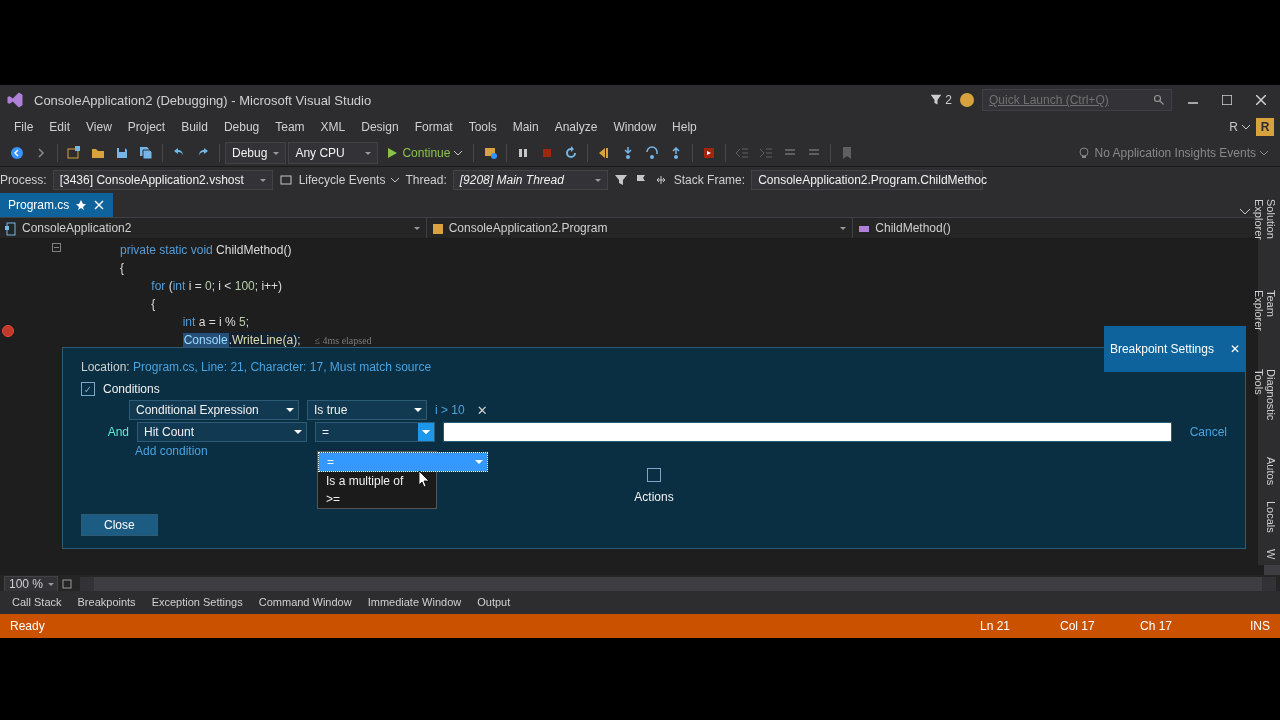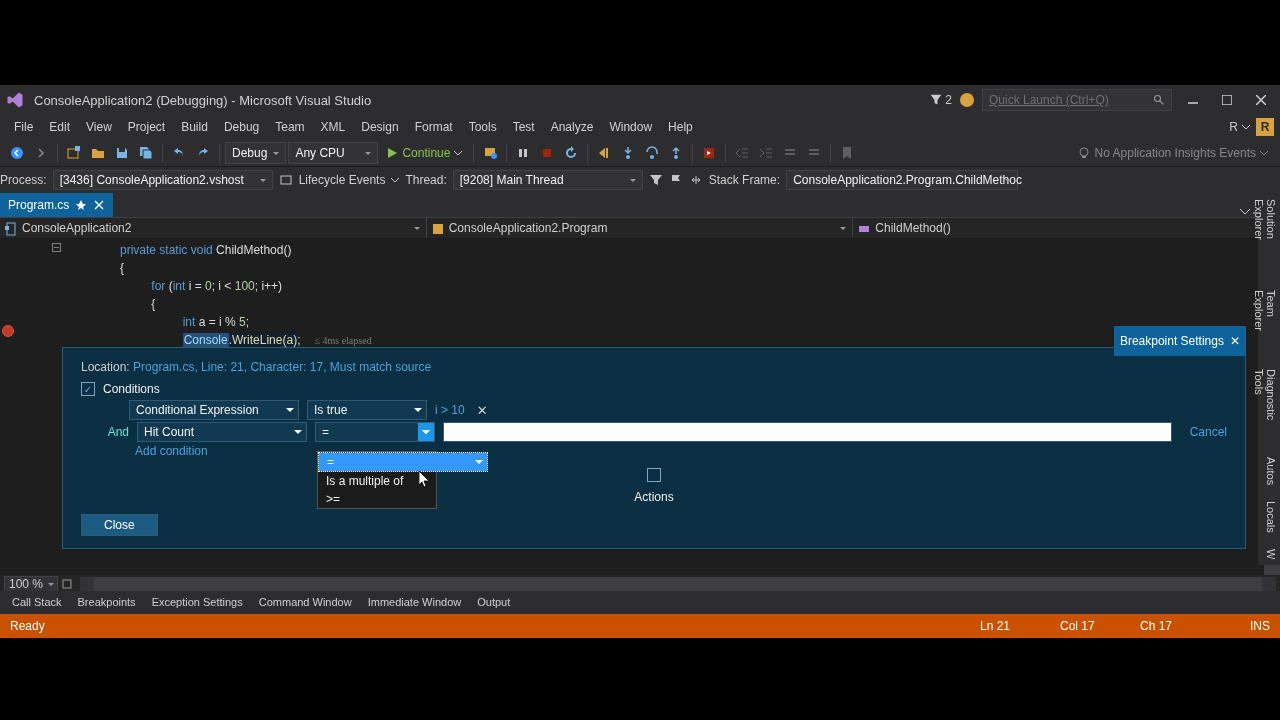--- a/index.html
+++ b/index.html
@@ -69,21 +69,21 @@
 .elapsed { color:#7a7a7a; font-size:10px; margin-left:14px; font-family:"Segoe UI"; }
 .scrollbar-v { position:absolute; right:0; top:0; width:16px; height:100%; background:#3e3e42; }
 .scrollbar-v .thumb { position:absolute; left:2px; top:2px; width:12px; height:50px; background:#686868; }
 
 
 .rightrail { position:absolute; right:0; top:104px; width:22px; height:376px; background:#2d2d30; display:flex; flex-direction:column; gap:4px; padding-top:4px; }
 .rightrail .rt { writing-mode:vertical-rl; color:#d0d0d0; font-size:11px; padding:6px 3px; cursor:pointer; }
 
 
 .bppanel { position:absolute; left:62px; top:108px; right:34px; background:#0a2e42; border:1px solid #2d5a75; }
-.bppanel .tag { position:absolute; right:-1px; top:-22px; background:#0e639c; color:#fff; padding:8px 6px; display:flex; align-items:center; gap:6px; font-size:11px; }
+.bppanel .tag { position:absolute; right:-1px; top:-22px; background:#0e639c; color:#fff; padding:16px 6px; display:flex; align-items:center; gap:16px; font-size:11px; }
 .bppanel .tag .x { cursor:pointer; }
 .bppanel .body { padding:12px 18px; }
 .bppanel .loc { color:#d0d0d0; margin-bottom:8px; }
 .bppanel .loc .link { color:#4aa3df; }
 .bppanel .row { display:flex; align-items:center; gap:8px; margin-bottom:4px; }
 .bppanel .cb { width:14px; height:14px; background:#0a2e42; border:1px solid #7aa7c7; display:inline-flex; align-items:center; justify-content:center; color:#7aa7c7; font-size:10px; }
 .bppanel .cbl { color:#f1f1f1; }
 .bppanel .indent { margin-left:48px; display:flex; align-items:center; gap:8px; margin-bottom:2px; }
 .bppanel .indent2 { margin-left:22px; }
 .bppanel .sel { background:#113a52; border:1px solid #2d5a75; height:20px; min-width:170px; color:#f1f1f1; padding:0 18px 0 6px; display:flex; align-items:center; position:relative; cursor:pointer; }
@@ -178,21 +178,21 @@
     <div class="mi">Edit</div>
     <div class="mi">View</div>
     <div class="mi">Project</div>
     <div class="mi">Build</div>
     <div class="mi">Debug</div>
     <div class="mi">Team</div>
     <div class="mi">XML</div>
     <div class="mi">Design</div>
     <div class="mi">Format</div>
     <div class="mi">Tools</div>
-    <div class="mi">Test</div>
+    <div class="mi">Main</div>
     <div class="mi">Analyze</div>
     <div class="mi">Window</div>
     <div class="mi">Help</div>
     <div class="spacer"></div>
     <div class="r">R</div>
     <svg width="8" height="8" viewBox="0 0 8 8">
         <path d="M0 2l4 4 4-4" fill="none" stroke="#c8c8c8"></path>
       </svg>
     <div class="rbadge" style="margin-left:6px;">R</div>
   </div>
@@ -360,21 +360,21 @@
     <span class="lbl">Process:</span>
     <div class="dd2" style="width:220px;">[3436] ConsoleApplication2.vshost</div>
     <svg width="14" height="14" viewBox="0 0 14 14">
         <rect x="2" y="3" width="10" height="8" fill="none" stroke="#c5c5c5"></rect>
       </svg>
     <span>Lifecycle Events</span>
     <svg width="8" height="8" viewBox="0 0 8 8">
         <path d="M0 2l4 4 4-4" fill="none" stroke="#c8c8c8"></path>
       </svg>
     <span class="lbl">Thread:</span>
-    <div class="dd2" style="width:190px;">[9208] Main Thread</div>
+    <div class="dd2" style="width:155px;font-style:italic;">[9208] Main Thread</div>
     <div class="tb">
         <svg width="14" height="14" viewBox="0 0 14 14">
           <path d="M1 2h12l-4 5v5l-4-2V7z" fill="#c5c5c5"></path>
         </svg>
       </div>
     <div class="tb">
         <svg width="14" height="14" viewBox="0 0 14 14">
           <path d="M3 2v10M3 2h8l-2 3 2 3H3" fill="#c5c5c5"></path>
         </svg>
       </div>

